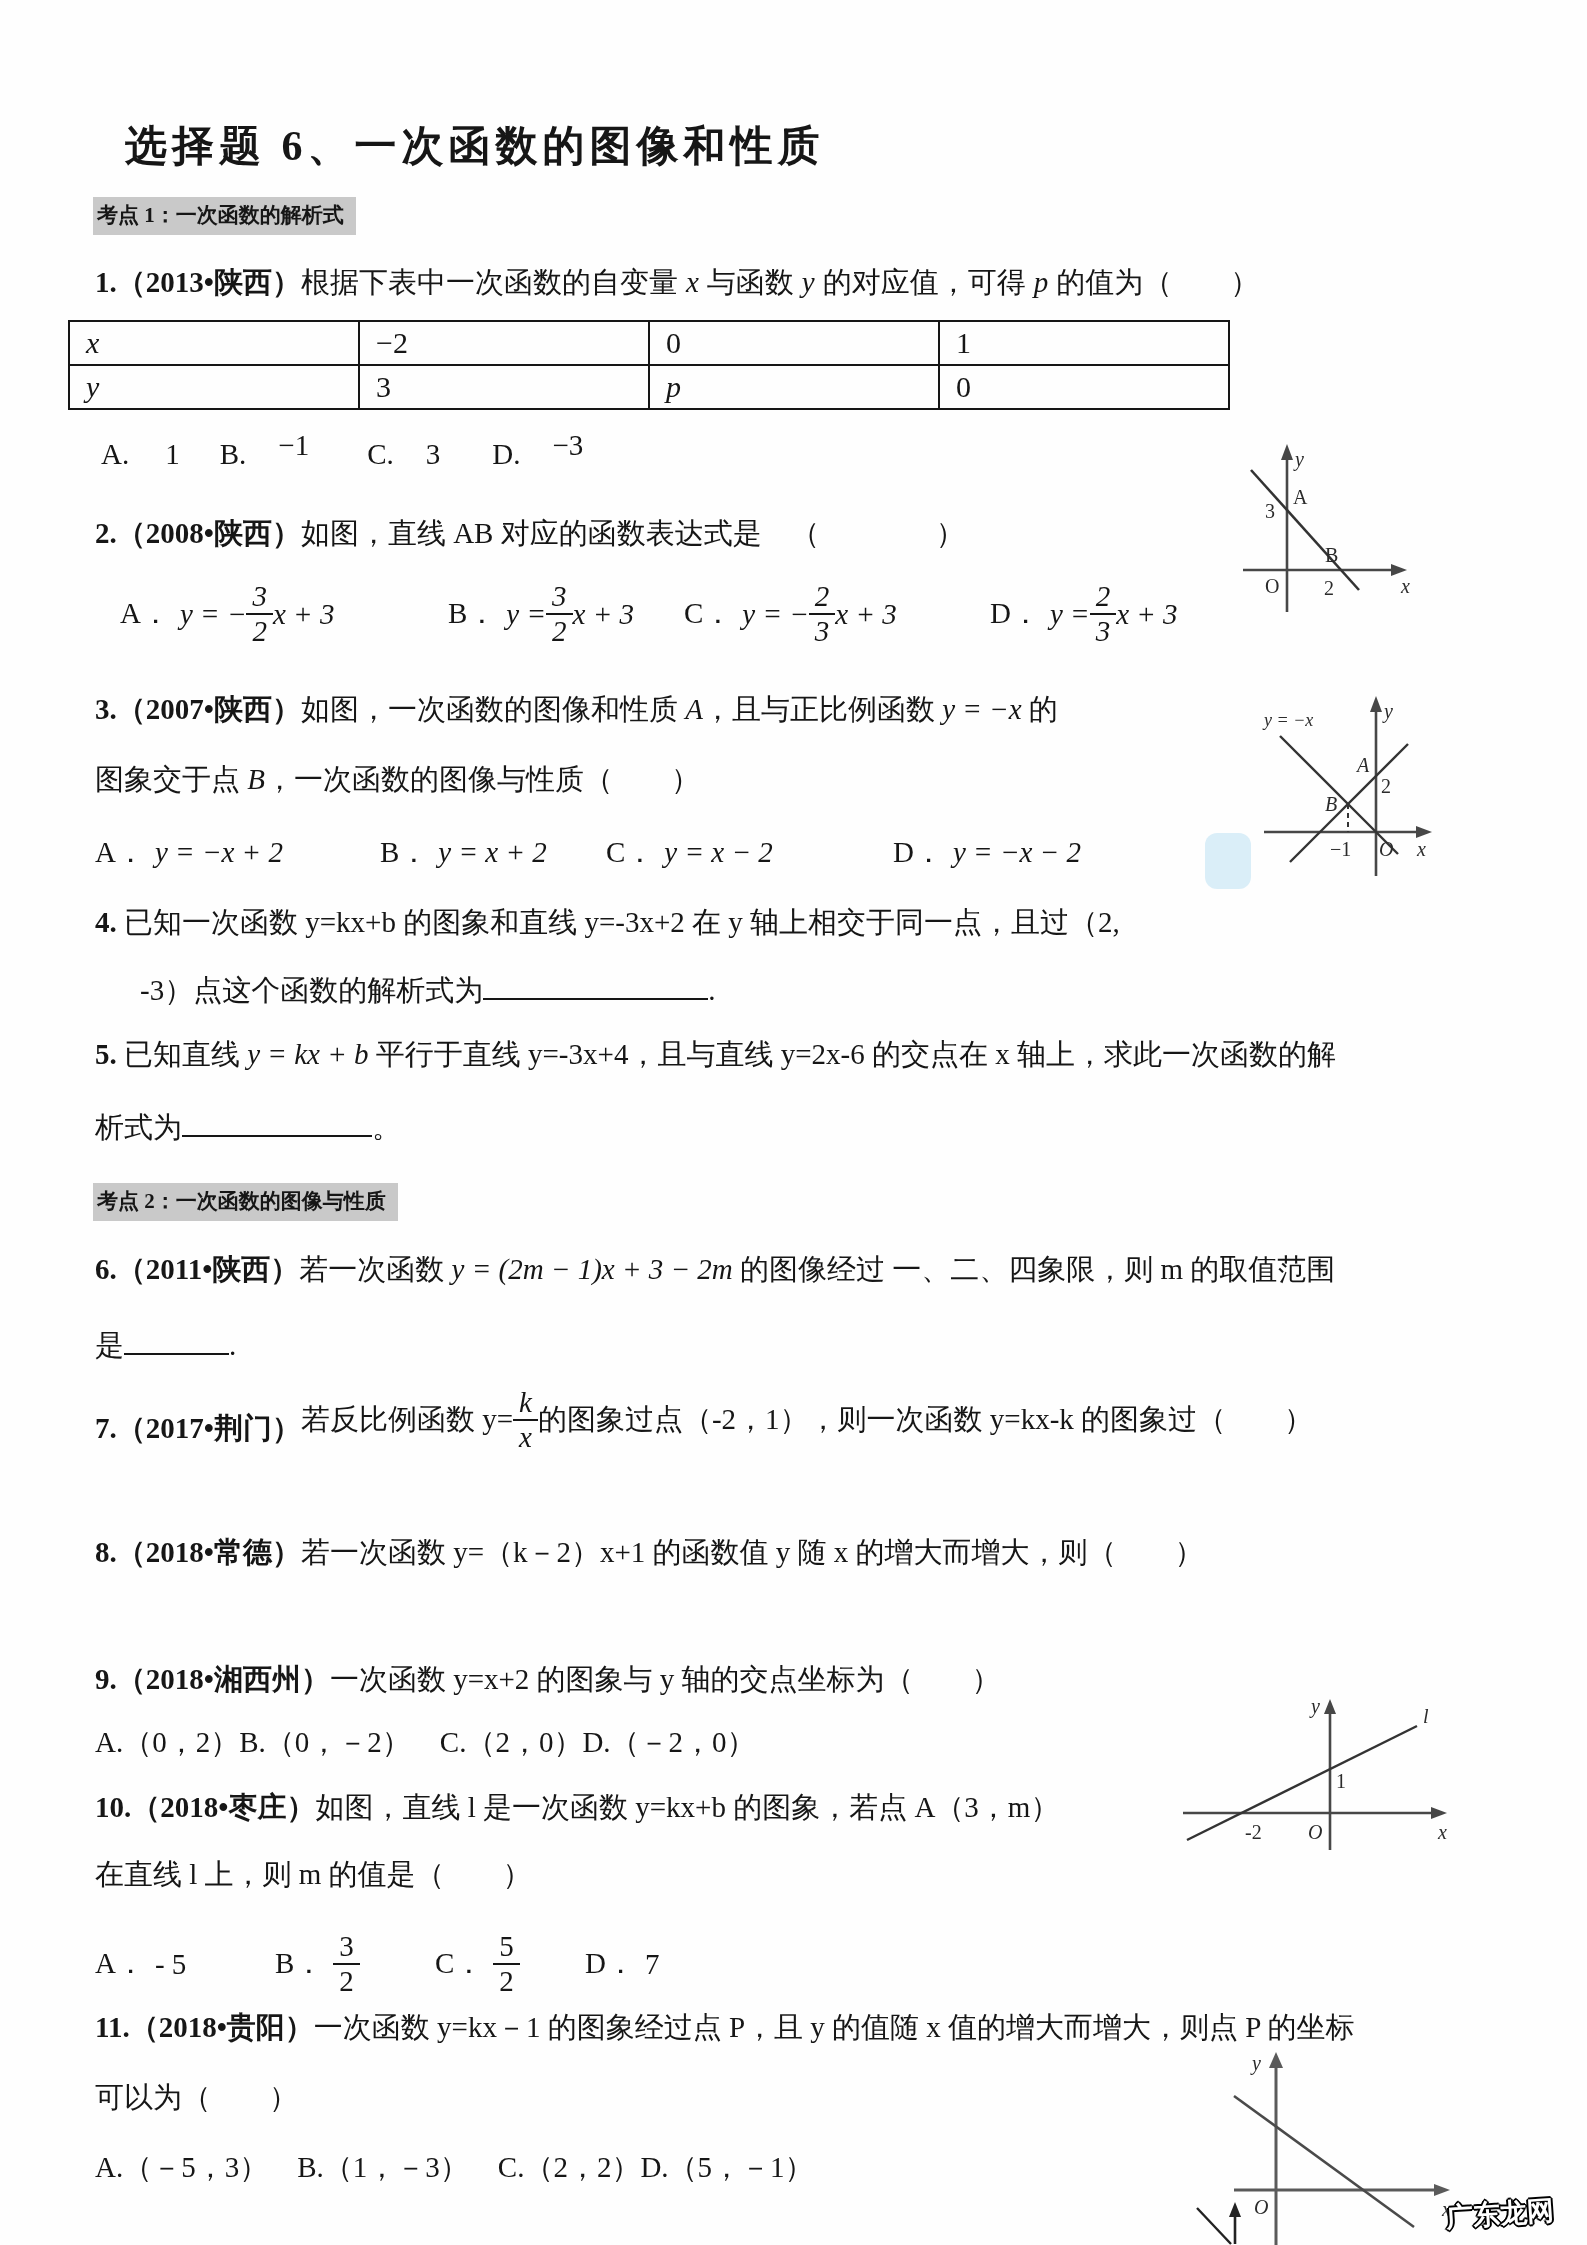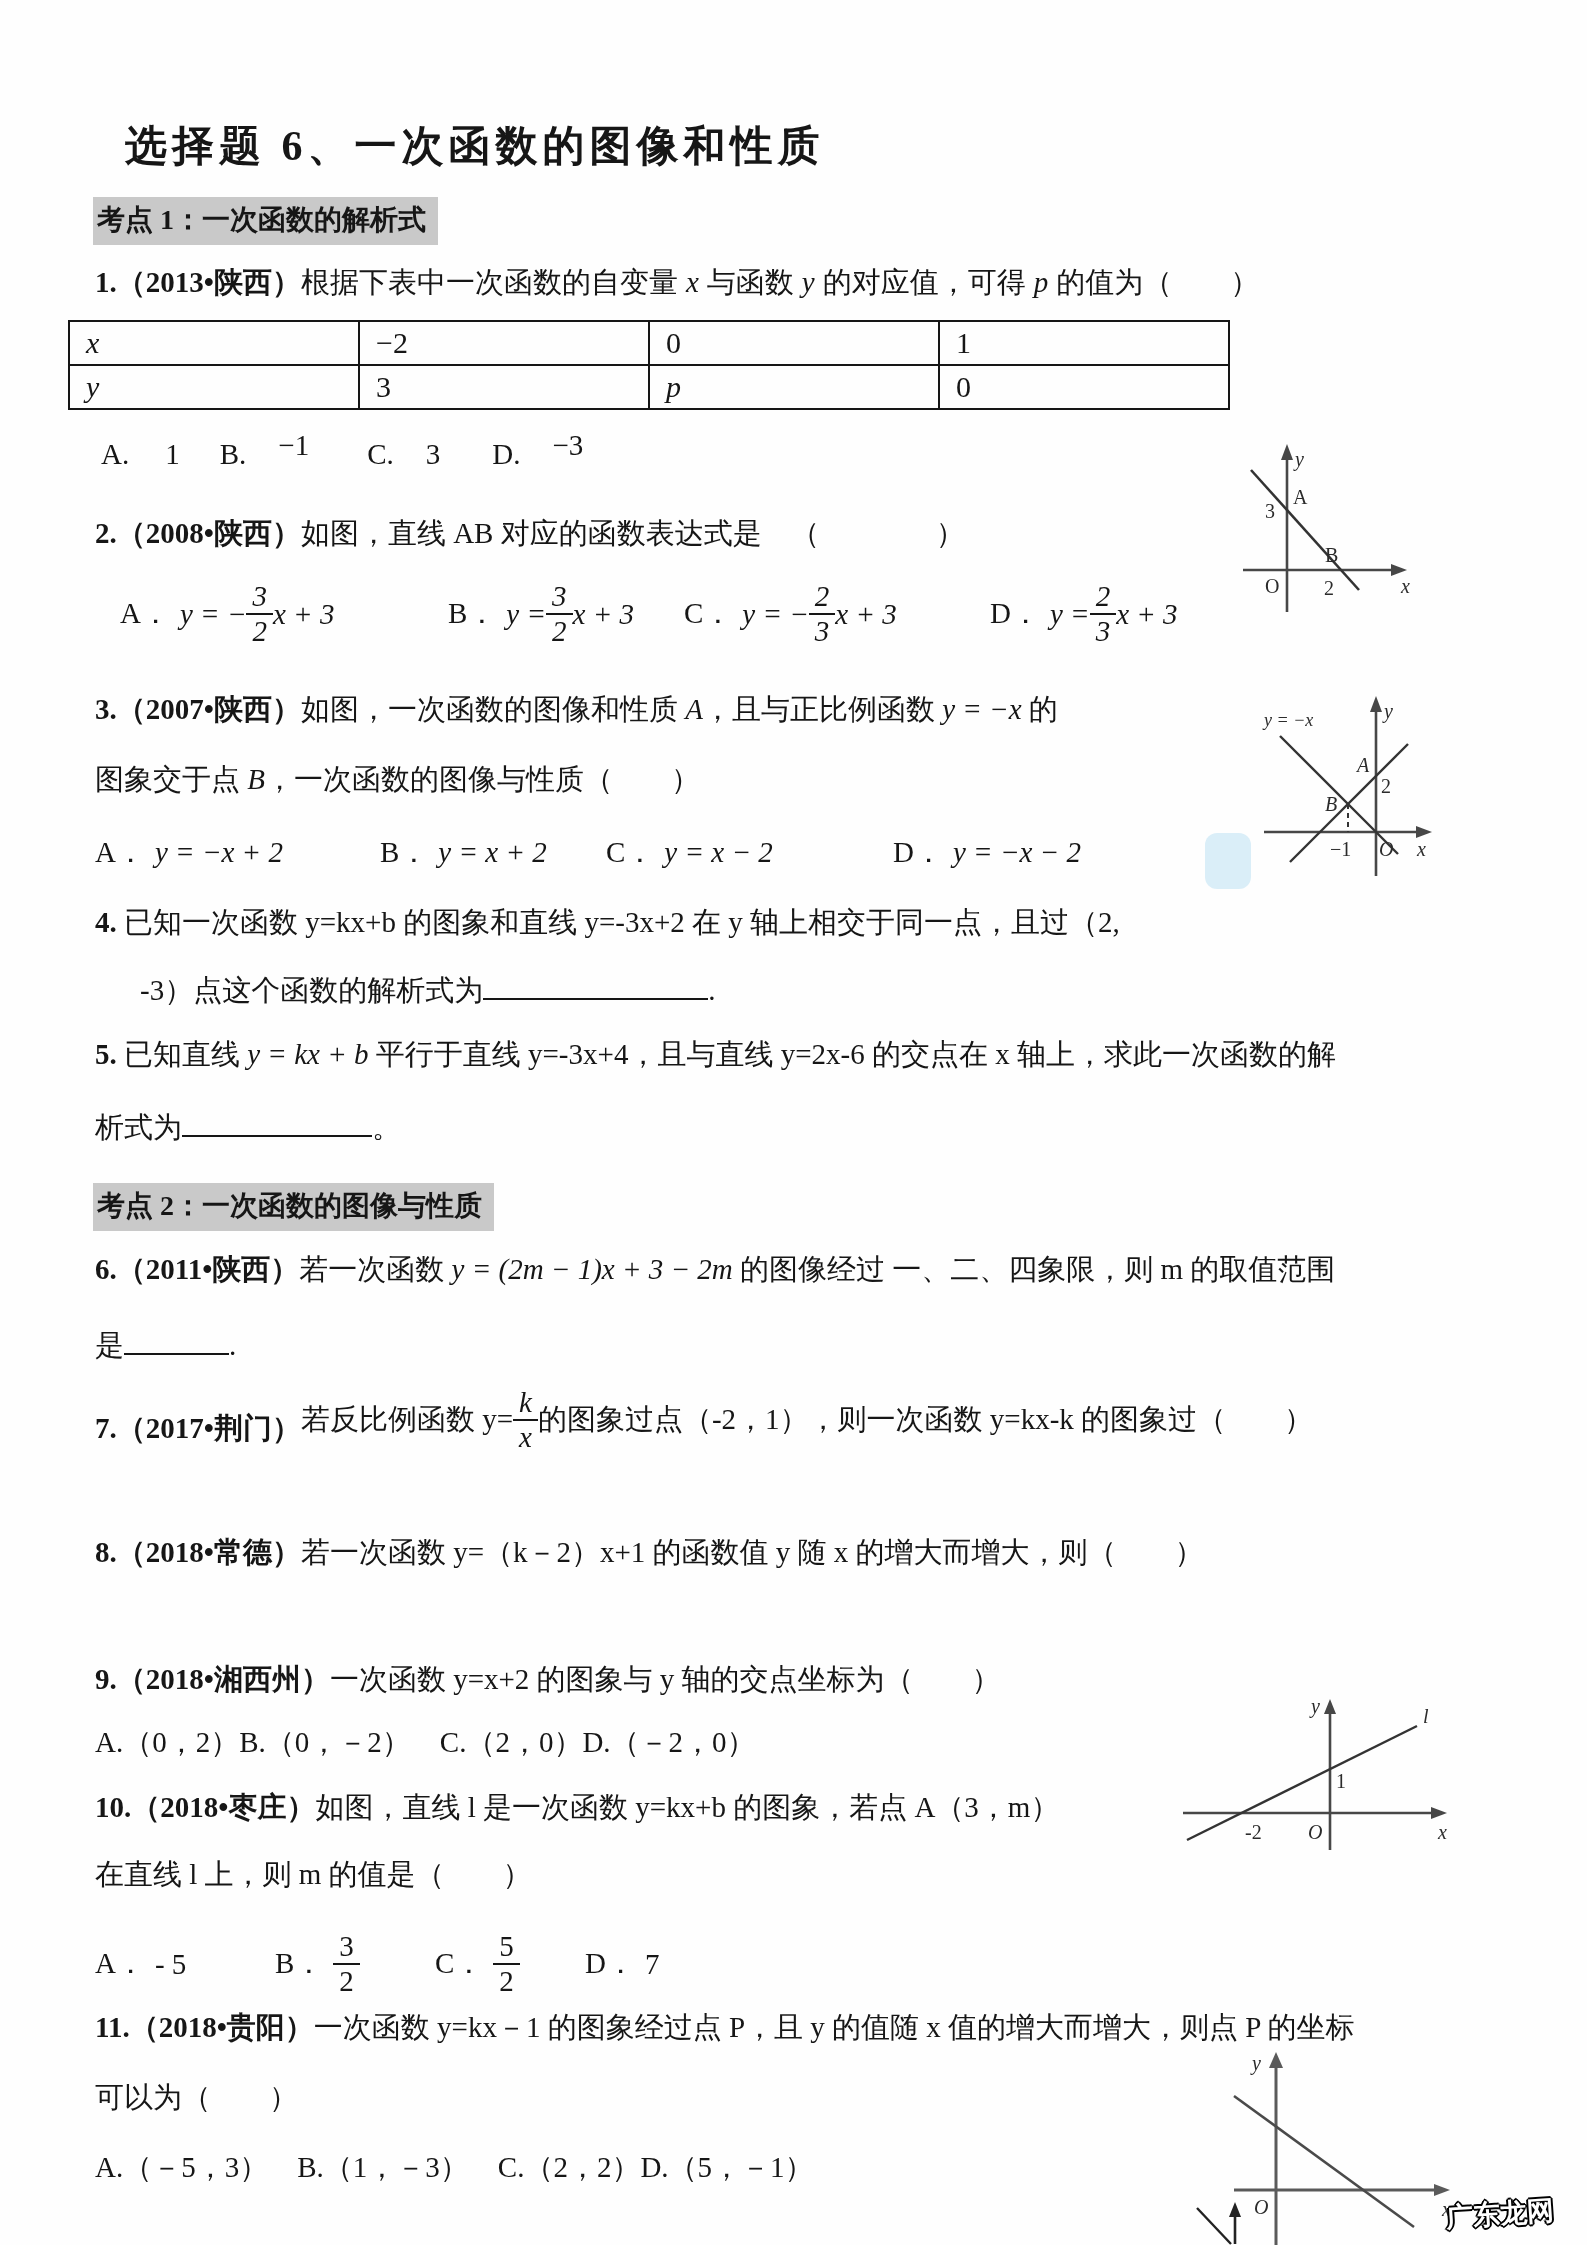--- a/index.html
+++ b/index.html
@@ -1,21 +1,21 @@
 <!DOCTYPE html>
 <html><head>
 <meta charset="utf-8">
 <style>
   html,body{margin:0;padding:0;background:#ffffff;}
   .page{
     position:relative;width:1587px;height:2245px;background:#fefefe;overflow:hidden;
     font-family:"Liberation Serif","DejaVu Serif",serif;color:#161616;
   }
   .title{position:absolute;left:95px;top:118px;font-size:42px;font-weight:bold;letter-spacing:5px;white-space:nowrap;margin-left:30px;}
-  .hl{position:absolute;background:#c9c9c9;font-weight:bold;font-size:28px;padding:4px 12px 6px 4px;white-space:nowrap;}
+  .hl{position:absolute;background:#c9c9c9;font-weight:bold;font-size:21px;padding:4px 12px 6px 4px;white-space:nowrap;}
   .line{position:absolute;font-size:29px;white-space:nowrap;}
   .head{font-weight:bold;margin-top:18px;}
   .mi{font-style:italic;}
   .vpad{padding:0 8px;font-style:italic;}
   .sup{position:relative;top:-9px;}
   .blank{display:inline-block;border-bottom:2px solid #161616;height:1.05em;vertical-align:baseline;}
   .q1table{position:absolute;left:68px;top:320px;width:1162px;border-collapse:collapse;table-layout:fixed;}
   .q1table td{border:2px solid #161616;height:42px;font-size:30px;padding:0 0 0 16px;}
   .frac{display:inline-block;vertical-align:middle;text-align:center;font-size:29px;}
   .frac .num{display:block;line-height:1.15;padding:0 6px;}

